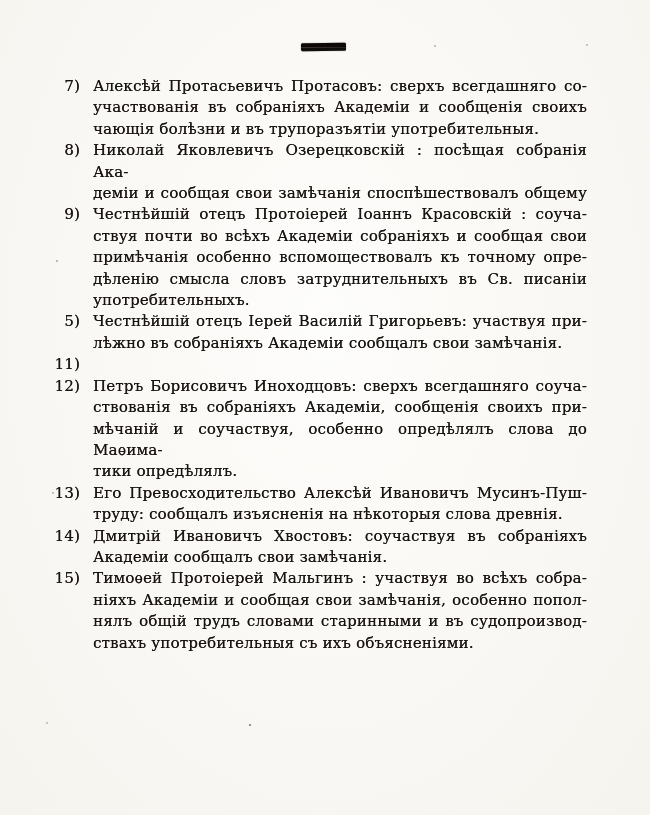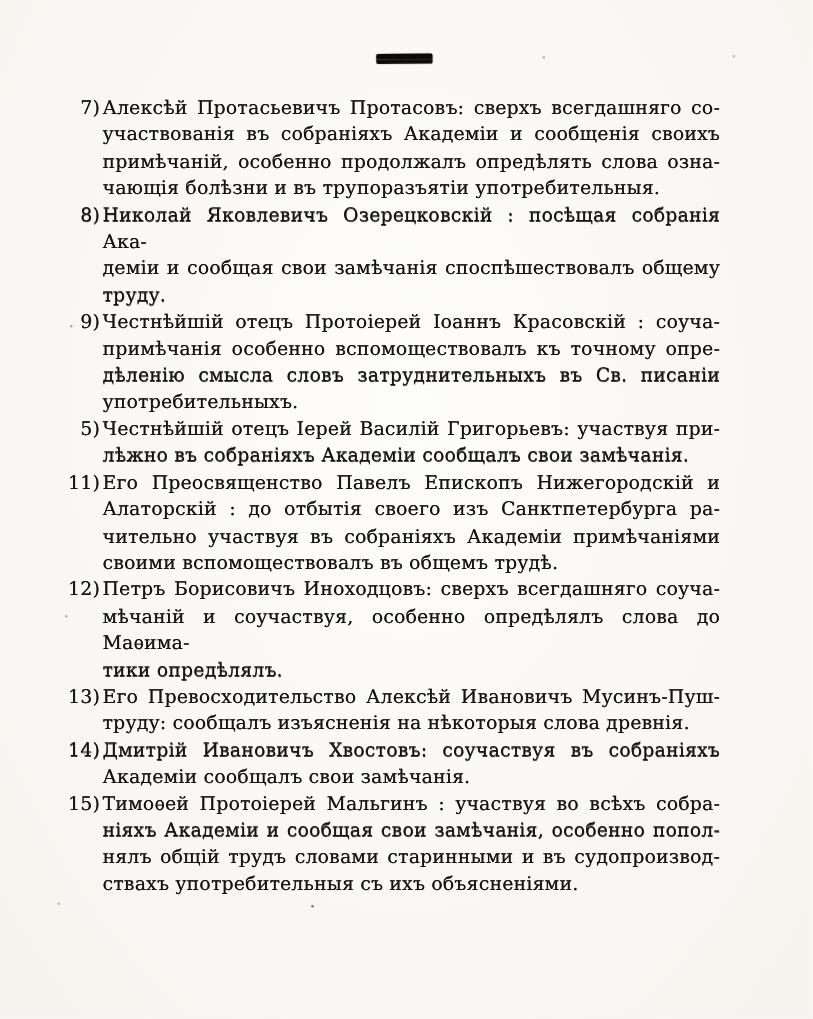--- a/index.html
+++ b/index.html
@@ -49,21 +49,21 @@
   }
   .entry .num {
     flex: 0 0 42px;
     width: 42px;
     text-align: right;
     white-space: nowrap;
   }
   .entry .body {
     flex: 0 0 494px;
     width: 494px;
-    margin-left: 2px;
+    margin-left: 13px;
   }
   .line {
     text-align: justify;
     text-align-last: justify;
   }
   .line.last {
     text-align-last: left;
   }
   .speck {
     position: absolute;
@@ -78,66 +78,60 @@
 <div class="page">
 
   <div class="ornament"></div>
 
   <div class="entries">
     <div class="entry">
       <div class="num">7)</div>
       <div class="body">
           <div class="line">Алексѣй Протасьевичъ Протасовъ: сверхъ всегдашняго со-</div>
           <div class="line">участвованія въ собраніяхъ Академіи и сообщенія своихъ</div>
-          <div class="line">примѣчаній, особенно продолжалъ опредѣлять слова озна-</div>
           <div class="line last">чающія болѣзни и въ трупоразъятіи употребительныя.</div>
         </div>
     </div>
 
     <div class="entry">
       <div class="num">8)</div>
       <div class="body">
           <div class="line">Николай Яковлевичъ Озерецковскій : посѣщая собранія Ака-</div>
           <div class="line">деміи и сообщая свои замѣчанія споспѣшествовалъ общему</div>
-          <div class="line last">труду.</div>
         </div>
     </div>
 
     <div class="entry">
       <div class="num">9)</div>
       <div class="body">
           <div class="line">Честнѣйшій отецъ Протоіерей Іоаннъ Красовскій : соуча-</div>
+          <div class="line">ствуя почти во всѣхъ Академіи собраніяхъ и сообщая свои</div>
           <div class="line">примѣчанія особенно вспомоществовалъ къ точному опре-</div>
           <div class="line">дѣленію смысла словъ затруднительныхъ въ Св. писаніи</div>
           <div class="line last">употребительныхъ.</div>
         </div>
     </div>
 
     <div class="entry">
       <div class="num">5)</div>
       <div class="body">
           <div class="line">Честнѣйшій отецъ Іерей Василій Григорьевъ: участвуя при-</div>
           <div class="line last">лѣжно въ собраніяхъ Академіи сообщалъ свои замѣчанія.</div>
         </div>
     </div>
 
     <div class="entry">
       <div class="num">11)</div>
-      <div class="body">
-          <div class="line">Его Преосвященство Павелъ Епископъ Нижегородскій и</div>
-          <div class="line">Алаторскій : до отбытія своего изъ Санктпетербурга ра-</div>
-          <div class="line">чительно участвуя въ собраніяхъ Академіи примѣчаніями</div>
-          <div class="line last">своими вспомоществовалъ въ общемъ трудѣ.</div>
-        </div>
     </div>
 
     <div class="entry">
       <div class="num">12)</div>
       <div class="body">
           <div class="line">Петръ Борисовичъ Иноходцовъ: сверхъ всегдашняго соуча-</div>
+          <div class="line">ствованія въ собраніяхъ Академіи, сообщенія своихъ при-</div>
           <div class="line">мѣчаній и соучаствуя, особенно опредѣлялъ слова до Маѳима-</div>
           <div class="line last">тики опредѣлялъ.</div>
         </div>
     </div>
 
     <div class="entry">
       <div class="num">13)</div>
       <div class="body">
           <div class="line">Его Превосходительство Алексѣй Ивановичъ Мусинъ-Пуш-</div>
           <div class="line last">труду: сообщалъ изъясненія на нѣкоторыя слова древнія.</div>

